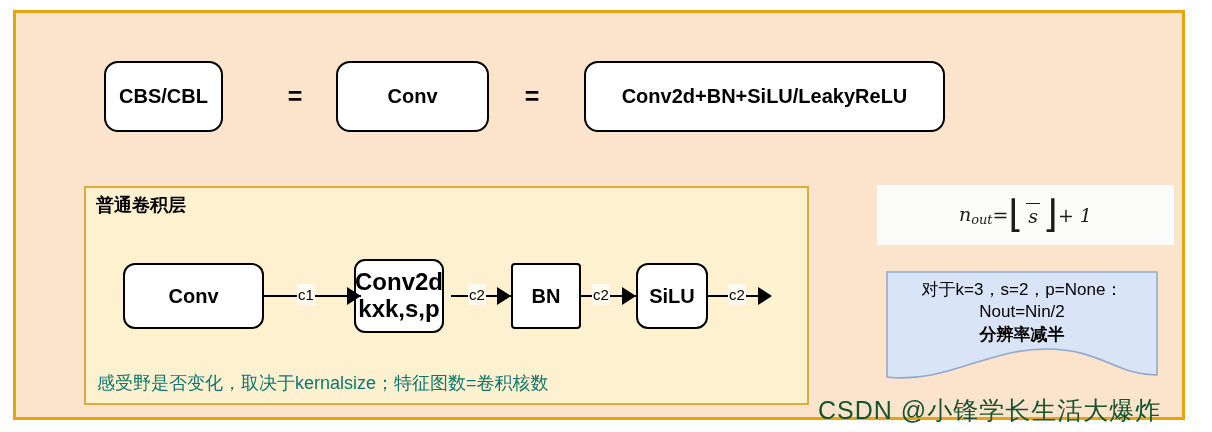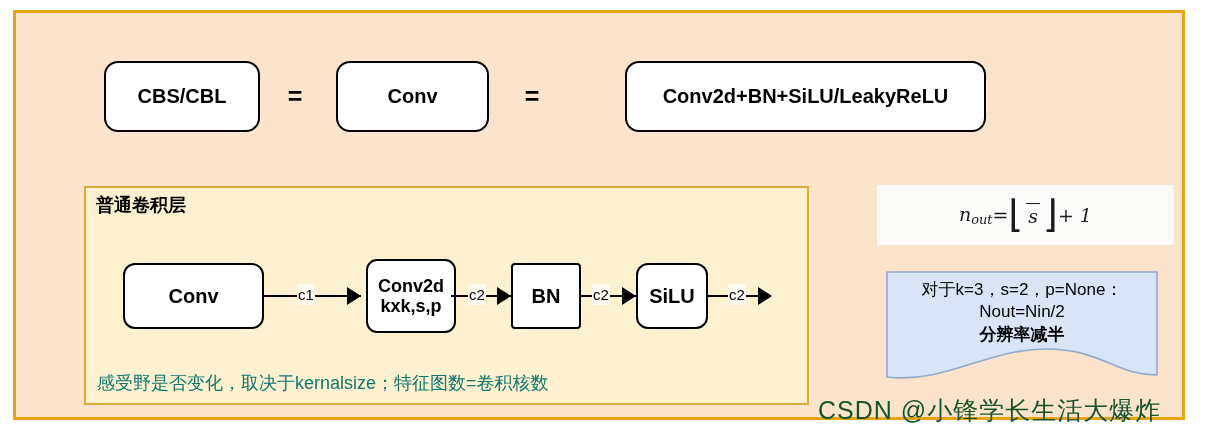--- a/index.html
+++ b/index.html
@@ -48,25 +48,25 @@
     position: absolute;
     font-weight: bold;
     font-size: 25px;
     color: #000;
     display: flex;
     align-items: center;
     justify-content: center;
   }
 
   
-  #box-cbs   { left: 88px;  top: 48px; width: 156px; height: 71px; font-size: 20px; }
+  #box-cbs   { left: 88px;  top: 48px; width: 119px; height: 71px; font-size: 20px; }
   #eq1       { left: 255px; top: 48px; width: 48px;  height: 71px; }
   #box-conv-top { left: 320px; top: 48px; width: 153px; height: 71px; font-size: 20px; }
   #eq2       { left: 492px; top: 48px; width: 48px;  height: 71px; }
-  #box-expand{ left: 568px; top: 48px; width: 361px; height: 71px; font-size: 20px; margin-left: 41px; }
+  #box-expand{ left: 568px; top: 48px; width: 361px; height: 71px; font-size: 20px; }
 
   
   #yellow-panel {
     position: absolute;
     left: 68px;
     top: 173px;
     width: 725px;
     height: 219px;
     background: #fdf1cf;
     border: 2px solid #d9ad3c;
@@ -84,21 +84,21 @@
     position: absolute;
     left: 81px;
     top: 358px;
     font-size: 18px;
     color: #0f766e;
     white-space: nowrap;
   }
 
   
   #chain-conv   { left: 107px; top: 250px; width: 141px; height: 66px; font-size: 20px; border-radius: 12px; }
-  #chain-conv2d { left: 350px; top: 246px; width: 90px;  height: 74px; font-size: 18px; border-radius: 11px; flex-direction: column; }
+  #chain-conv2d { left: 338px; top: 246px; width: 90px;  height: 74px; font-size: 24px; border-radius: 11px; flex-direction: column; }
   #chain-bn     { left: 495px; top: 250px; width: 70px;  height: 66px; font-size: 20px; border-radius: 4px; text-align: center; }
   #chain-silu   { left: 620px; top: 250px; width: 72px;  height: 66px; font-size: 20px; border-radius: 12px; text-align: right; }
 
   
   .conn {
     position: absolute;
     height: 2px;
     background: #000;
     top: 282px;
   }

